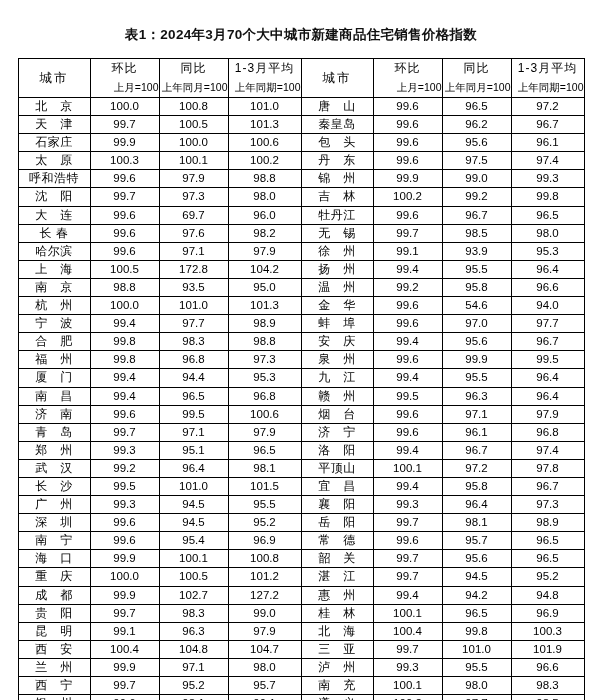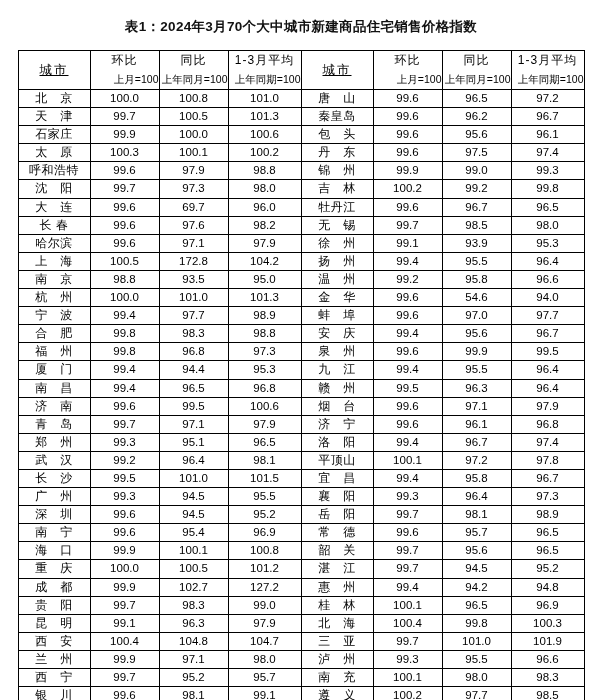--- a/index.html
+++ b/index.html
@@ -12,21 +12,21 @@
     height: 700px;
     font-family: "Liberation Sans", sans-serif;
     color: #000000;
     overflow: hidden;
   }
   .page {
     width: 602px;
     height: 700px;
     position: relative;
     box-sizing: border-box;
-    padding: 0;
+    padding: 8px;
   }
   .title {
     text-align: center;
     font-size: 13.5px;
     font-weight: bold;
     letter-spacing: 0.3px;
     padding-top: 18px;
     padding-bottom: 14px;
     color: #111;
   }
@@ -41,21 +41,20 @@
     font-weight: normal;
     padding: 0;
   }
   
   .hdr-city {
     font-size: 12.5px;
     text-align: center;
     vertical-align: middle;
     height: 38px;
     letter-spacing: 2px;
-    text-decoration: underline;
   }
   .hdr-top {
     font-size: 12px;
     text-align: center;
     height: 19px;
     letter-spacing: 1px;
   }
   .hdr-sub {
     font-size: 10.5px;
     text-align: right;

